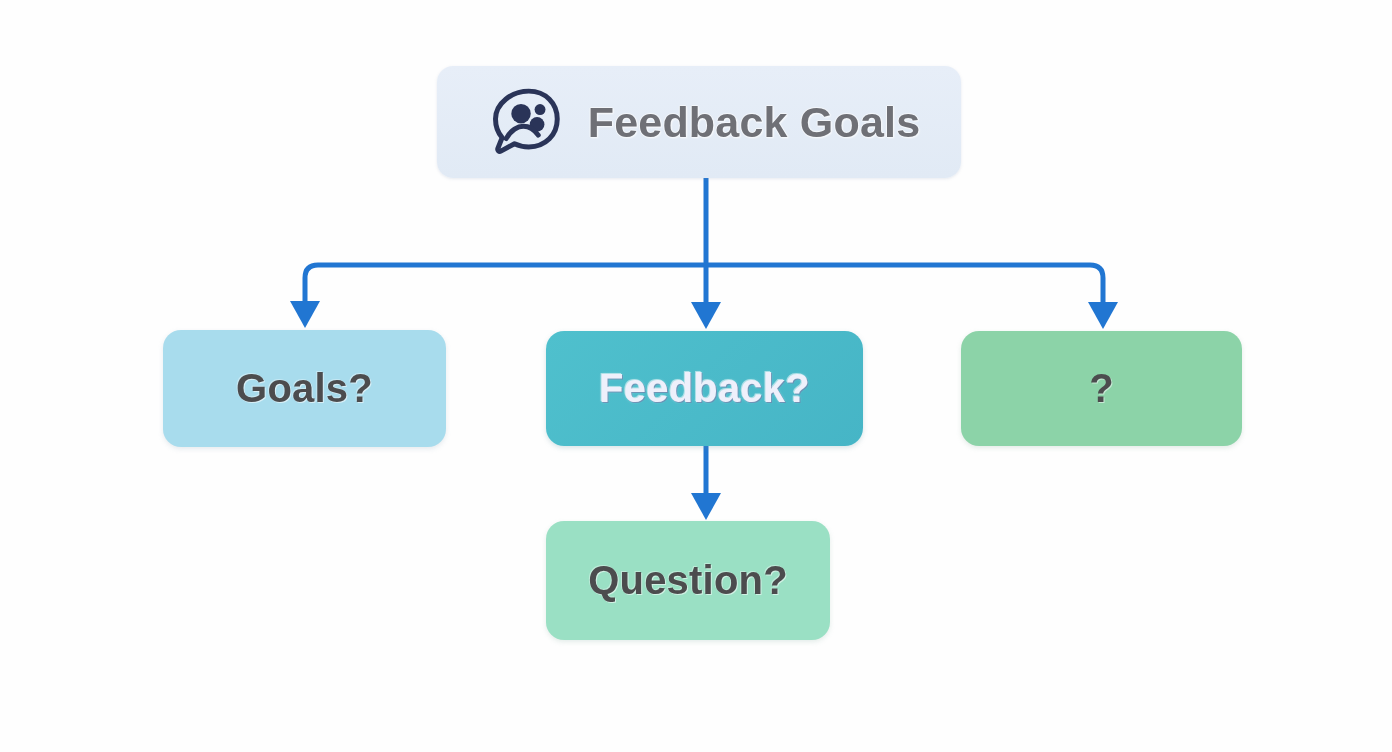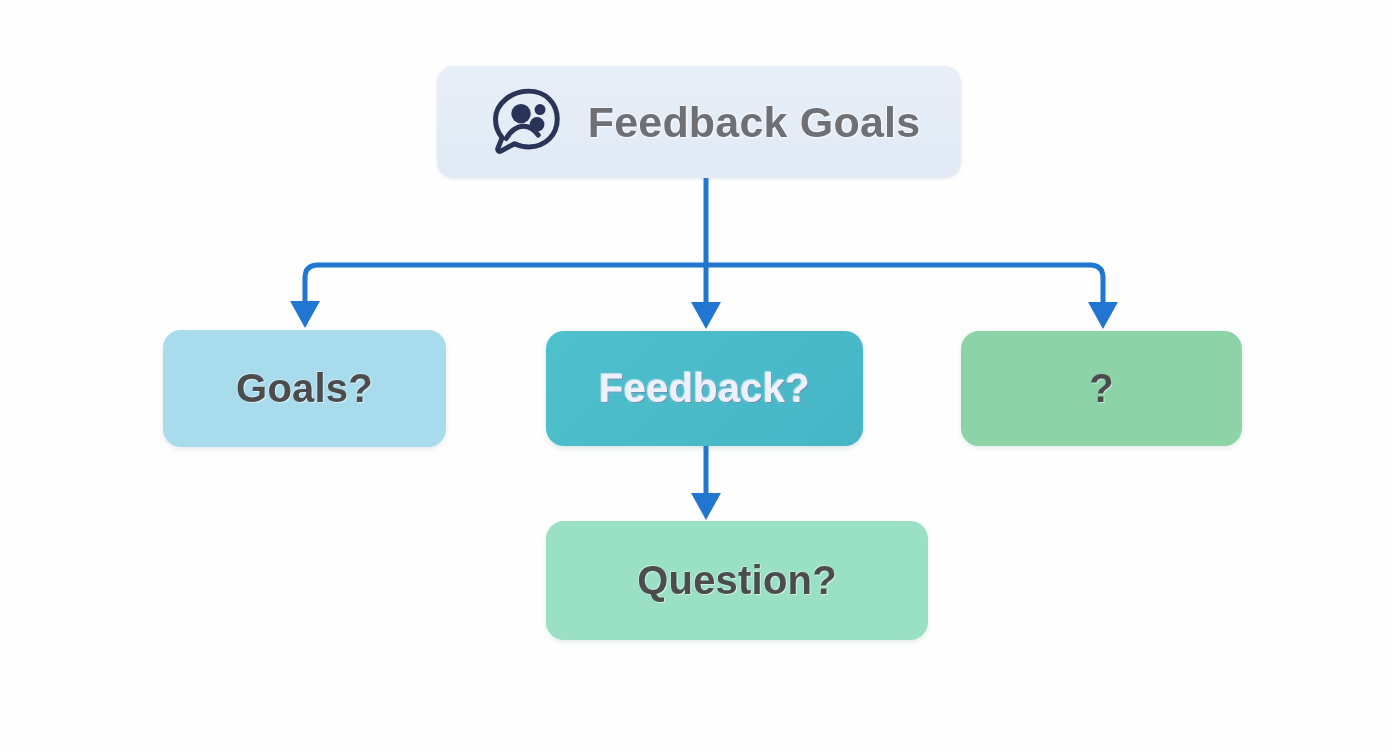--- a/index.html
+++ b/index.html
@@ -110,21 +110,21 @@
   #node-other .node-label {
     font-size: 40px;
     color: #4c4c4e;
     text-shadow: 1px 1px 0 rgba(255,255,255,0.5);
   }
 
   
   #node-question {
     left: 546px;
     top: 521px;
-    width: 382px;
+    width: 284px;
     height: 119px;
     background: #9ae0c4;
     box-shadow: 0 2px 5px rgba(130,175,160,0.22);
   }
   #node-question .node-label {
     font-size: 40px;
     color: #4c4c4e;
     text-shadow: 1px 1px 0 rgba(255,255,255,0.55), -1px -1px 0 rgba(255,255,255,0.35);
   }
 </style>

